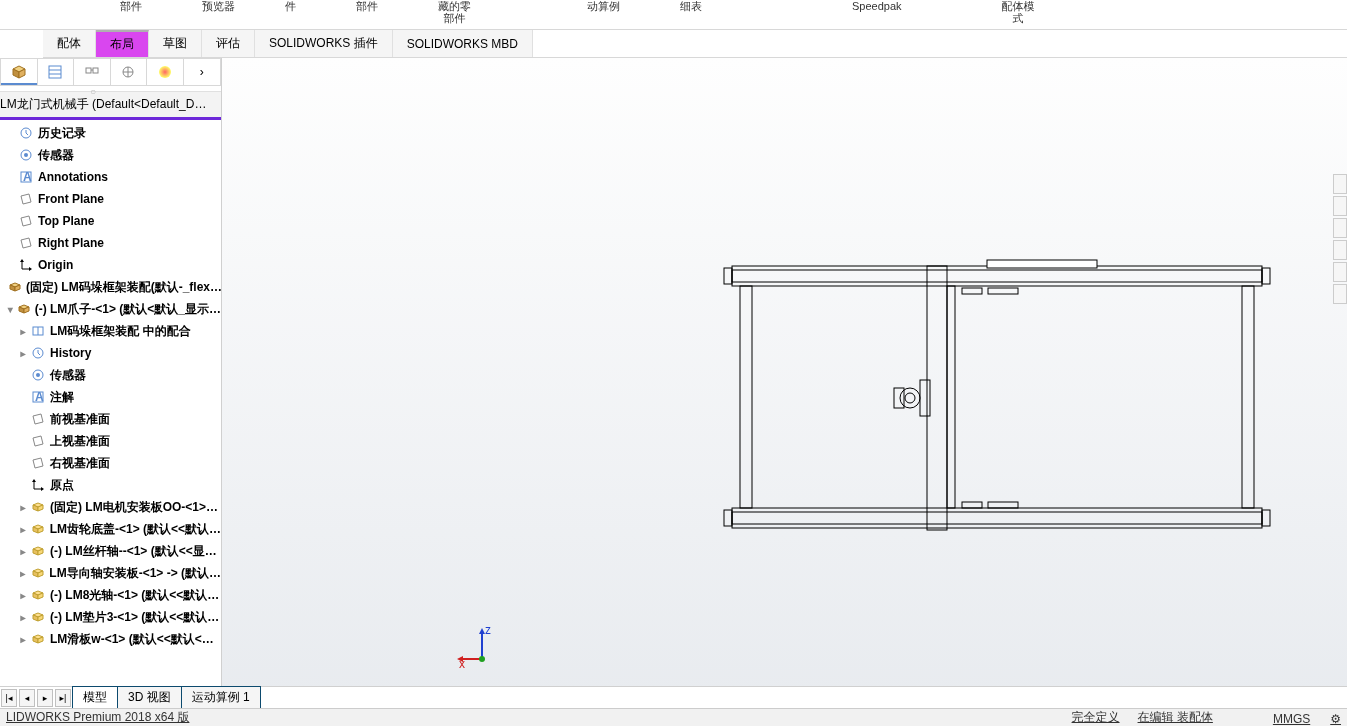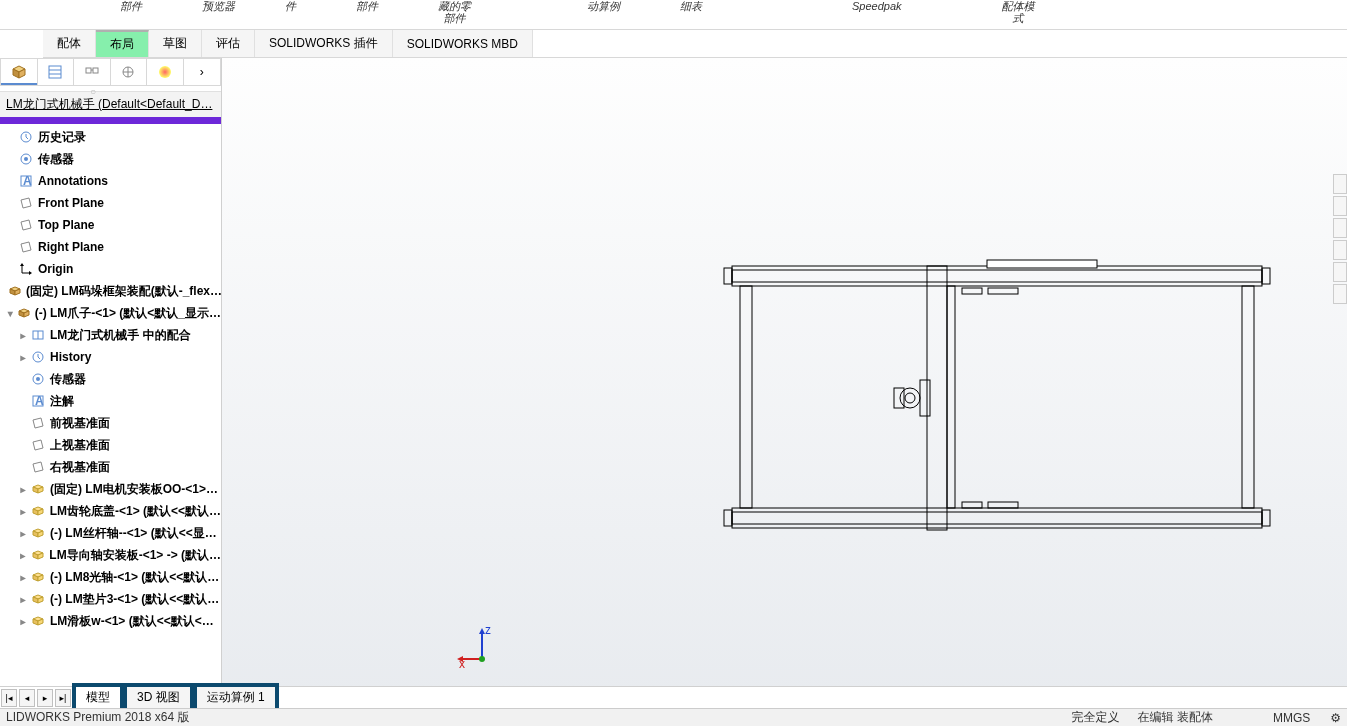--- a/index.html
+++ b/index.html
@@ -1,43 +1,43 @@
 <!DOCTYPE html>
 <html><head>
 <meta charset="utf-8">
 <style>
 * { box-sizing: border-box; margin: 0; padding: 0; font-family: "Microsoft YaHei", Arial, sans-serif; font-size: 12px; }
 body { width: 1347px; height: 726px; background: #fff; overflow: hidden; position: relative; }
 
 
-.ribbon { height: 30px; background: #fff; border-bottom: 1px solid #d8d8d8; display: flex; align-items: flex-start; padding-left: 120px; gap: 60px; color: #333; font-style: italic; }
+.ribbon { height: 30px; background: #fff; border-bottom: 1px solid #d8d8d8; display: flex; align-items: flex-start; padding-left: 120px; gap: 60px; color: #333; }
 .ribbon span { font-size: 11px; line-height: 12px; text-align: center; }
 
 
 .tabrow { height: 28px; background: #fff; border-bottom: 1px solid #d8d8d8; display: flex; align-items: stretch; margin-left: 43px; }
 .tabrow .ctab { padding: 0 14px; display: flex; align-items: center; cursor: pointer; border-right: 1px solid #e0e0e0; background: #f5f5f5; }
-.tabrow .ctab.active { background: #86efac; border-top: 2px solid #b0b0b0; }
+.tabrow .ctab.active { background: #d946ef; border-top: 2px solid #b0b0b0; }
 
 
 .hud { position: absolute; top: 62px; left: 615px; display: flex; gap: 4px; align-items: center; }
 .hud .hbtn { width: 22px; height: 22px; display: flex; align-items: center; justify-content: center; cursor: pointer; }
 .hud .drop::after { content: ""; border: 4px solid transparent; border-top-color: #777; margin-left: 2px; margin-top: 4px; }
 
 .winctl { position: absolute; top: 62px; right: 5px; display: flex; gap: 6px; }
 .winctl span { width: 18px; height: 16px; border: 1px solid #aaa; display: inline-flex; align-items: center; justify-content: center; font-size: 10px; color: #666; cursor: pointer; }
 
 
 .treetools { height: 28px; border: 1px solid #d8d8d8; display: flex; align-items: center; }
 .treetools .tt { width: 40px; height: 100%; display: flex; align-items: center; justify-content: center; border-right: 1px solid #d8d8d8; cursor: pointer; }
 .treetools .tt.active { background: #fff; box-shadow: inset 0 -2px 0 #5b8bd0; }
 
 
 .main { display: flex; height: calc(100% - 58px - 20px); }
 .side { width: 222px; border-right: 1px solid #d0d0d0; background: #fff; display: flex; flex-direction: column; }
-.treehdr { padding: 4px 6px; background: #f3f3f3; border-bottom: 7px solid #6d28d9; white-space: nowrap; overflow: hidden; text-overflow: ellipsis; text-decoration: underline; }
+.treehdr { padding: 4px 0; background: #f3f3f3; border-bottom: 3px solid #6d28d9; white-space: nowrap; overflow: hidden; text-overflow: ellipsis; }
 .tree { flex: 1; overflow: hidden; padding: 2px 0; font-weight: bold; }
 .node { display: flex; align-items: center; height: 22px; padding-left: 6px; white-space: nowrap; overflow: hidden; cursor: pointer; }
 .exp { width: 10px; text-align: center; color: #888; font-size: 10px; margin-right: 2px; }
 .ico { width: 16px; height: 16px; margin-right: 4px; display: inline-flex; align-items: center; justify-content: center; }
 .ind1 { padding-left: 18px; }
 .scrollx { height: 16px; background: #f0f0f0; border-top: 1px solid #ddd; display: flex; }
 .scrollx .track { flex: 1; position: relative; }
 .scrollx .thumb { position: absolute; left: 0; width: 60px; height: 100%; background: #c8c8c8; }
 
 
@@ -45,25 +45,25 @@
 .drawing { position: absolute; left: 500px; top: 200px; }
 .triad { position: absolute; left: 235px; bottom: 32px; width: 50px; height: 50px; }
 
 
 .rbar { position: absolute; right: 0; top: 116px; width: 14px; }
 .rbar div { width: 14px; height: 20px; border: 1px solid #ccc; margin-bottom: 2px; background: #f6f6f6; }
 
 
 .btabs { position: absolute; bottom: 18px; left: 0; height: 22px; background: #fff; border-top: 1px solid #d0d0d0; display: flex; align-items: center; width: 100%; }
 .btabs .nav { width: 16px; height: 18px; border: 1px solid #c0c0c0; margin: 0 1px; font-size: 9px; display: flex; align-items: center; justify-content: center; cursor: pointer; background: #f5f5f5; }
-.btabs .btab { padding: 2px 10px; border: 4px solid #0c4a6e; background: #f5f5f5; cursor: pointer; margin-right: -1px; }
+.btabs .btab { padding: 2px 10px; border: 1px solid #0c4a6e; background: #f5f5f5; cursor: pointer; margin-right: -1px; }
 .btabs .btab.active { background: #fff; }
 
 
-.status { position: absolute; bottom: 0; left: 0; right: 0; height: 18px; background: #f1f1f1; border-top: 1px solid #ccc; display: flex; align-items: center; font-size: 11px; color: #333; padding: 0 6px; }
+.status { position: absolute; bottom: 0; left: 0; right: 0; height: 18px; background: #f1f1f1; border-top: 1px solid #ccc; display: flex; align-items: flex-end; font-size: 11px; color: #333; padding: 0 6px; text-decoration: underline; }
 .status .fill { flex: 1; }
 
 
 svg { display: block; }
 </style>
 </head>
 <body>
 
 <div class="ribbon">
   <span>部件</span>
@@ -306,21 +306,21 @@
           <span>(-) LM爪子-&lt;1&gt; (默认&lt;默认_显示…</span>
         </div>
         <div class="node ind1">
           <span class="exp">▸</span>
           <span class="ico">
             <svg width="14" height="14">
               <rect x="2" y="3" width="10" height="8" fill="none" stroke="#5b8bd0"></rect>
               <line x1="7" y1="3" x2="7" y2="11" stroke="#5b8bd0"></line>
             </svg>
           </span>
-          <span>LM龙门式机械手 中的配合</span>
+          <span>LM码垛框架装配 中的配合</span>
         </div>
         <div class="node ind1">
           <span class="exp">▸</span>
           <span class="ico">
             <svg width="14" height="14">
               <circle cx="7" cy="7" r="5" fill="none" stroke="#5b8bd0"></circle>
               <path d="M7 4v3l2 2" stroke="#5b8bd0" fill="none"></path>
             </svg>
           </span>
           <span>History</span>
@@ -364,20 +364,32 @@
           <span>上视基准面</span>
         </div>
         <div class="node ind1">
           <span class="exp"></span>
           <span class="ico">
             <svg width="14" height="14">
               <path d="M2 4l8-2 2 8-8 2z" fill="none" stroke="#888"></path>
             </svg>
           </span>
           <span>右视基准面</span>
+        </div>
+        <div class="node ind1">
+          <span class="exp"></span>
+          <span class="ico">
+            <svg width="14" height="14">
+              <line x1="3" y1="11" x2="3" y2="3" stroke="#000"></line>
+              <line x1="3" y1="11" x2="11" y2="11" stroke="#000"></line>
+              <polygon points="3,1 1,4 5,4" fill="#000"></polygon>
+              <polygon points="13,11 10,9 10,13" fill="#000"></polygon>
+            </svg>
+          </span>
+          <span>原点</span>
         </div>
         <div class="node ind1">
           <span class="exp">▸</span>
           <span class="ico">
             <svg width="14" height="14">
               <path d="M2 5l5-2 5 2-5 2z" fill="#ffe090" stroke="#c0a030"></path>
               <path d="M2 5v4l5 2v-4z" fill="#e8c060" stroke="#c0a030"></path>
               <path d="M12 5v4l-5 2v-4z" fill="#f8d878" stroke="#c0a030"></path>
             </svg>
           </span>

